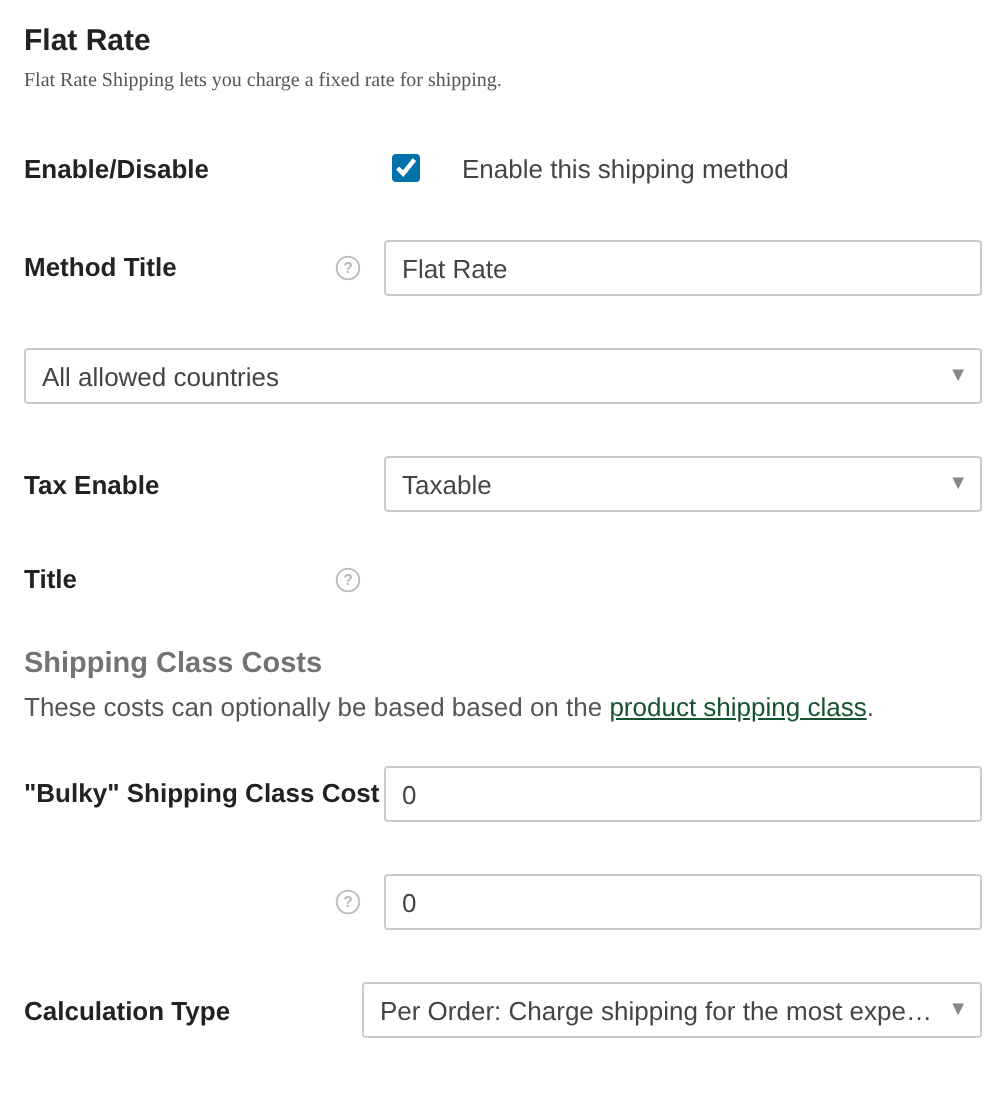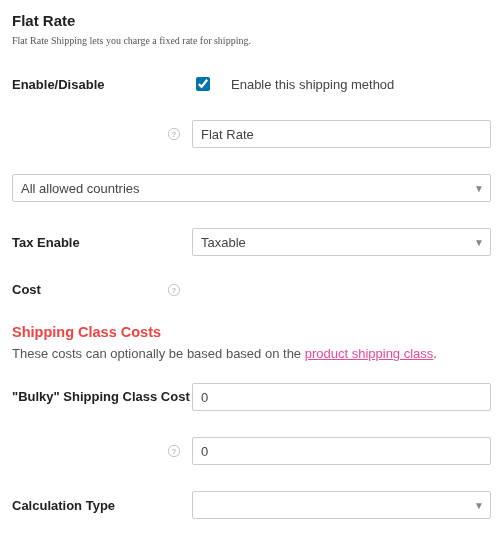--- a/index.html
+++ b/index.html
@@ -97,28 +97,28 @@
   }
   input[type="checkbox"] {
     width: 14px;
     height: 14px;
     accent-color: #0073aa;
   }
   .cb-label { color: #444; }
   h3.sub {
     font-size: 14.5px;
     font-weight: 600;
-    color: #ef4444;
+    color: #737373;
     margin: 10px 0 6px 0;
   }
   p.subdesc {
     margin: 0 0 22px 0;
     color: #555;
   }
-  a.link { color: #ec4899; text-decoration: underline; }
+  a.link { color: #14532d; text-decoration: underline; }
 </style>
 </head>
 <body>
 
 <h2 class="heading">Flat Rate</h2>
 <p class="desc">Flat Rate Shipping lets you charge a fixed rate for shipping.</p>
 
 <div class="form-row">
   <div class="label">
     <span class="label-text">Enable/Disable</span>
@@ -126,20 +126,21 @@
   <div class="field">
     <label class="checkbox-wrap">
       <input type="checkbox" checked="" style="">
       <span class="cb-label">Enable this shipping method</span>
     </label>
   </div>
 </div>
 
 <div class="form-row">
   <div class="label">
+    <span class="label-text">Method Title</span>
     <span class="help">
       <svg width="14" height="14" viewBox="0 0 16 16" fill="none">
           <circle cx="8" cy="8" r="6.5" stroke="#bbb" stroke-width="1"></circle>
           <text x="8" y="11" text-anchor="middle" font-size="9" fill="#bbb">?</text>
         </svg>
     </span>
   </div>
   <div class="field">
     <input type="text" value="Flat Rate" style="">
   </div>
@@ -161,21 +162,21 @@
   <div class="field">
     <div class="select">
       <span>Taxable</span>
       <span class="caret">▼</span>
     </div>
   </div>
 </div>
 
 <div class="form-row">
   <div class="label">
-    <span class="label-text">Cost</span>
+    <span class="label-text">Title</span>
     <span class="help">
       <svg width="14" height="14" viewBox="0 0 16 16" fill="none">
           <circle cx="8" cy="8" r="6.5" stroke="#bbb" stroke-width="1"></circle>
           <text x="8" y="11" text-anchor="middle" font-size="9" fill="#bbb">?</text>
         </svg>
     </span>
   </div>
 </div>
 
 <h3 class="sub">Shipping Class Costs</h3>
@@ -211,16 +212,17 @@
     <input type="text" value="0" style="">
   </div>
 </div>
 
 <div class="form-row" style="margin-bottom:36px;">
   <div class="label">
     <span class="label-text">Calculation Type</span>
   </div>
   <div class="field">
     <div class="select">
+      <span style="overflow:hidden;text-overflow:ellipsis;white-space:nowrap;display:block;">Per Order: Charge shipping for the most expe…</span>
       <span class="caret">▼</span>
     </div>
   </div>
 </div>
 
 </body></html>

